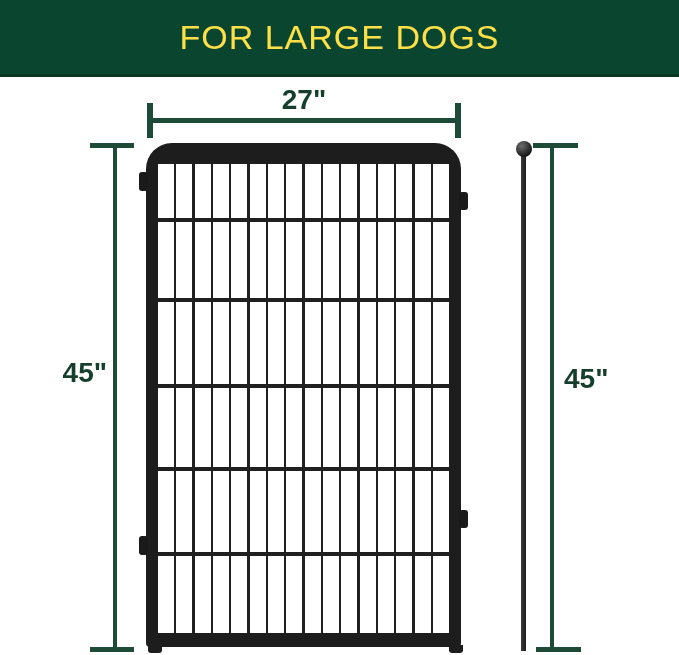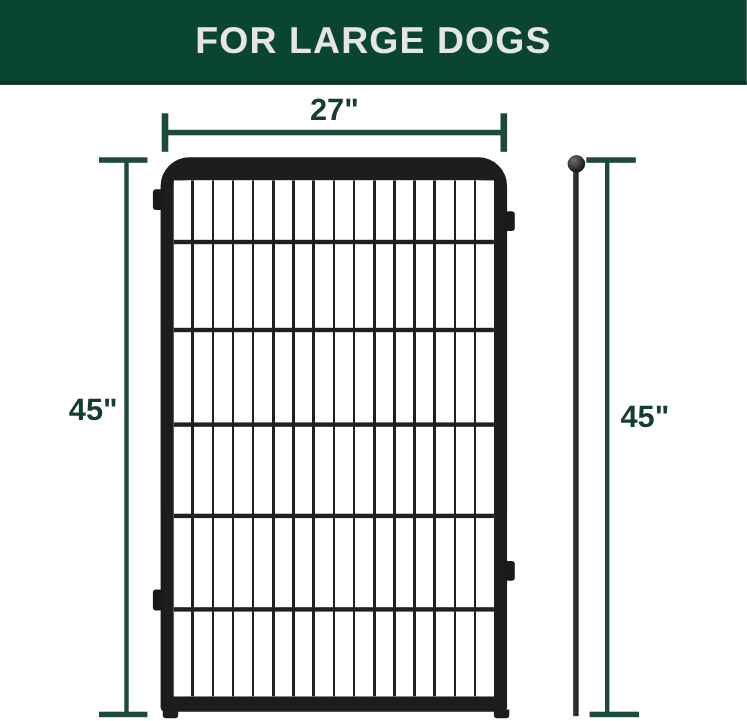--- a/index.html
+++ b/index.html
@@ -7,21 +7,21 @@
     position:relative;width:679px;height:655px;background:#ffffff;
     font-family:"Liberation Sans",sans-serif;overflow:hidden;
   }
   
   .banner{
     position:absolute;left:0;top:0;width:679px;height:74px;
     background:#0a4530;border-bottom:3px solid #093522;
     display:flex;align-items:center;justify-content:center;
   }
   .banner-title{
-    color:#e5e5e5;font-size:34px;font-weight:bold;letter-spacing:1px;
+    color:#fde047;font-size:34px;font-weight:normal;letter-spacing:1px;
   }
   
   .dim{position:absolute;background:#1e4a38;}
   .dim-label{
     position:absolute;color:#153e2d;font-size:28px;font-weight:bold;
     white-space:nowrap;
   }
   .dim-h-line{left:150px;top:118px;width:308px;height:5px;}
   .dim-h-capL{left:147px;top:103px;width:6px;height:35px;}
   .dim-h-capR{left:455px;top:103px;width:6px;height:35px;}

